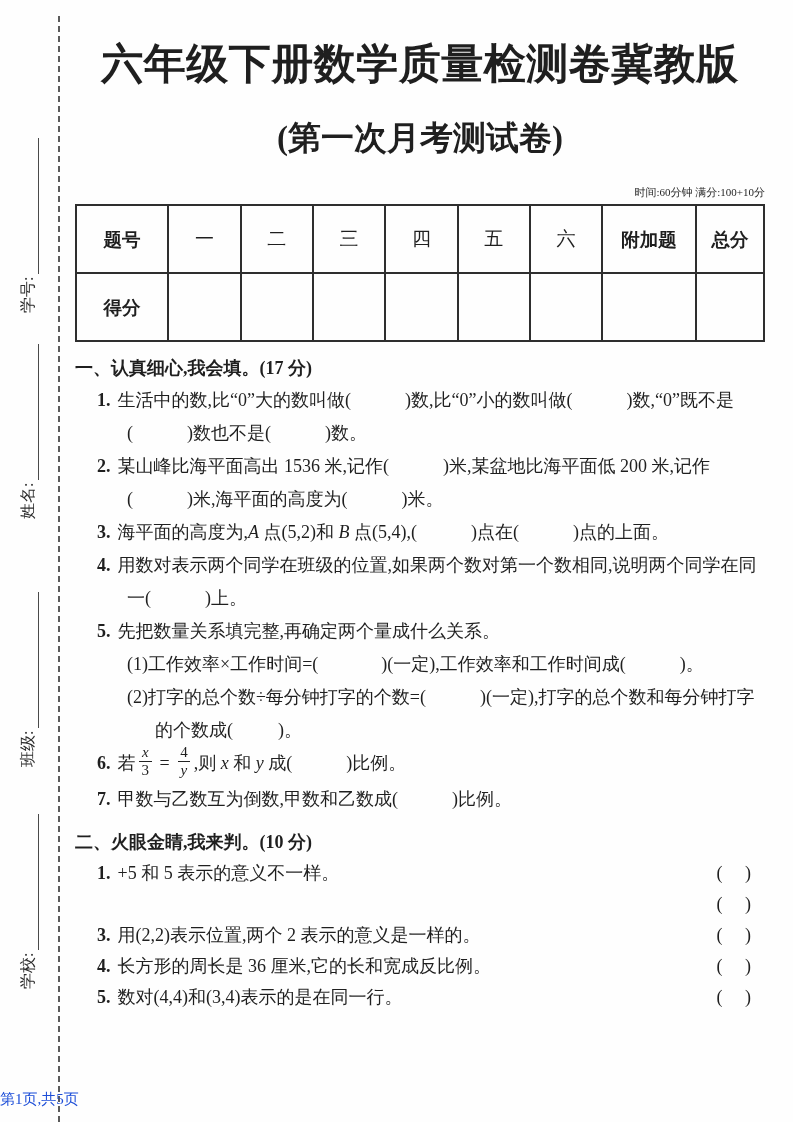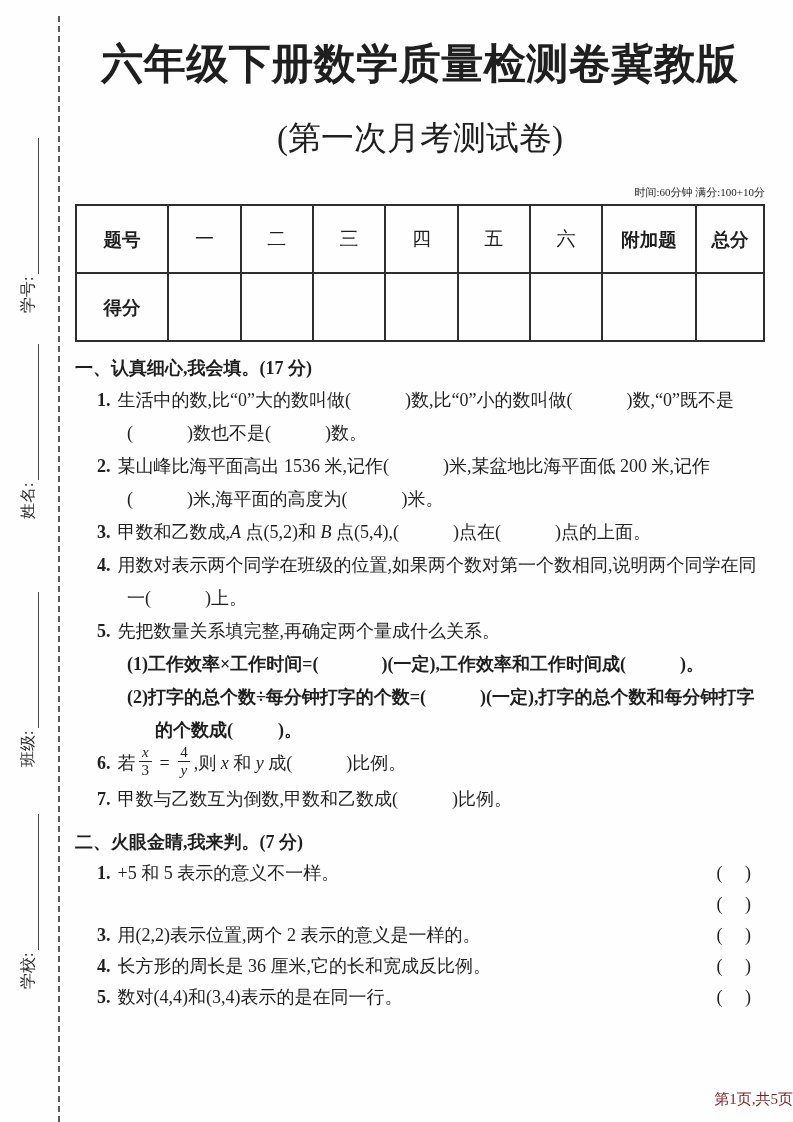--- a/index.html
+++ b/index.html
@@ -19,47 +19,47 @@
     display:flex; align-items:flex-end;
     font-size:16px; color:#2b2b2b; white-space:nowrap;
   }
   .sline {
     display:inline-block; width:136px; height:16px; margin-left:3px;
     border-bottom:1.6px solid #4a4a4a; flex:0 0 auto;
   }
   
   .content { position:absolute; left:75px; top:0; width:690px; }
   .title   { margin:36px 0 0; text-align:center; font-size:42px; font-weight:bold; letter-spacing:0.5px; }
-  .subtitle{ margin:24px 0 0; text-align:center; font-size:33px; font-weight:normal; }
+  .subtitle{ margin:24px 0 0; text-align:center; font-size:33px; font-weight:bold; }
   .meta    { margin-top:24px; text-align:right; font-size:11px; }
   table.score { margin-top:4px; width:100%; border-collapse:collapse; table-layout:fixed; }
   table.score td {
     border:2px solid #2e2e2e; height:38px; text-align:center;
     font-size:19px; padding:14px;
   }
   table.score td.hdr { font-weight:bold; font-size:18.5px; }
   .section-heading { margin:11px 0 1px; font-size:18px; font-weight:bold; line-height:30px; }
   .item { margin-left:22px; }
   .para { font-size:18px; line-height:33px; padding-left:30px; text-indent:-30px; }
-  .para.sub { padding-left:58px; text-indent:-28px;font-weight:bold; }
+  .para.sub { padding-left:58px; text-indent:-28px; }
   .qnum { font-weight:bold; margin-right:7px; }
   .judge-item { display:flex; margin-left:22px; font-size:18px; line-height:31px; }
   .jtext { padding-left:30px; text-indent:-30px; }
   .jans { margin-left:auto; padding-right:14px; white-space:nowrap; }
   .it { font-style:italic; }
   .frac {
     display:inline-flex; flex-direction:column; align-items:center;
     vertical-align:middle; font-size:15px; line-height:1.15;
     margin:0 3px; transform:translateY(-3px); text-indent:0;
   }
   .frac .fd { border-top:1.6px solid #222; padding:0 3px; }
   .frac .fn { padding:0 3px; }
   .footer {
     position:absolute; bottom:13px; left:0; right:0;
-    text-align:right; font-size:15px; color:#7f1d1d;
+    text-align:left; font-size:15px; color:#1d4ed8;
   }
 </style>
 </head>
 <body>
 
 <div class="page">
 
   <div class="divider"></div>
 
   <div class="sfield" style="top:194px">
@@ -124,21 +124,21 @@
 
     <div id="sections">
         <div class="section-heading">一、认真细心,我会填。(17 分)</div>
         <div class="item">
           <div class="para"><span class="qnum">1.</span><span>生活中的数,比“0”大的数叫做(&nbsp;&nbsp;&nbsp;&nbsp;&nbsp;&nbsp;&nbsp;&nbsp;&nbsp;&nbsp;&nbsp;&nbsp;)数,比“0”小的数叫做(&nbsp;&nbsp;&nbsp;&nbsp;&nbsp;&nbsp;&nbsp;&nbsp;&nbsp;&nbsp;&nbsp;&nbsp;)数,“0”既不是(&nbsp;&nbsp;&nbsp;&nbsp;&nbsp;&nbsp;&nbsp;&nbsp;&nbsp;&nbsp;&nbsp;&nbsp;)数也不是(&nbsp;&nbsp;&nbsp;&nbsp;&nbsp;&nbsp;&nbsp;&nbsp;&nbsp;&nbsp;&nbsp;&nbsp;)数。</span></div>
         </div>
         <div class="item">
           <div class="para"><span class="qnum">2.</span><span>某山峰比海平面高出 1536 米,记作(&nbsp;&nbsp;&nbsp;&nbsp;&nbsp;&nbsp;&nbsp;&nbsp;&nbsp;&nbsp;&nbsp;&nbsp;)米,某盆地比海平面低 200 米,记作(&nbsp;&nbsp;&nbsp;&nbsp;&nbsp;&nbsp;&nbsp;&nbsp;&nbsp;&nbsp;&nbsp;&nbsp;)米,海平面的高度为(&nbsp;&nbsp;&nbsp;&nbsp;&nbsp;&nbsp;&nbsp;&nbsp;&nbsp;&nbsp;&nbsp;&nbsp;)米。</span></div>
         </div>
         <div class="item">
-          <div class="para"><span class="qnum">3.</span><span>甲数和乙数成,</span><span class="it">A</span><span> 点(5,2)和 </span><span class="it">B</span><span> 点(5,4),(&nbsp;&nbsp;&nbsp;&nbsp;&nbsp;&nbsp;&nbsp;&nbsp;&nbsp;&nbsp;&nbsp;&nbsp;)点在(&nbsp;&nbsp;&nbsp;&nbsp;&nbsp;&nbsp;&nbsp;&nbsp;&nbsp;&nbsp;&nbsp;&nbsp;)点的上面。</span></div>
+          <div class="para"><span class="qnum">3.</span><span>海平面的高度为,</span><span class="it">A</span><span> 点(5,2)和 </span><span class="it">B</span><span> 点(5,4),(&nbsp;&nbsp;&nbsp;&nbsp;&nbsp;&nbsp;&nbsp;&nbsp;&nbsp;&nbsp;&nbsp;&nbsp;)点在(&nbsp;&nbsp;&nbsp;&nbsp;&nbsp;&nbsp;&nbsp;&nbsp;&nbsp;&nbsp;&nbsp;&nbsp;)点的上面。</span></div>
         </div>
         <div class="item">
           <div class="para"><span class="qnum">4.</span><span>用数对表示两个同学在班级的位置,如果两个数对第一个数相同,说明两个同学在同一(&nbsp;&nbsp;&nbsp;&nbsp;&nbsp;&nbsp;&nbsp;&nbsp;&nbsp;&nbsp;&nbsp;&nbsp;)上。</span></div>
         </div>
         <div class="item">
           <div class="para"><span class="qnum">5.</span><span>先把数量关系填完整,再确定两个量成什么关系。</span></div>
           <div class="para sub"><span>(1)工作效率×工作时间=(&nbsp;&nbsp;&nbsp;&nbsp;&nbsp;&nbsp;&nbsp;&nbsp;&nbsp;&nbsp;&nbsp;&nbsp;&nbsp;&nbsp;)(一定),工作效率和工作时间成(&nbsp;&nbsp;&nbsp;&nbsp;&nbsp;&nbsp;&nbsp;&nbsp;&nbsp;&nbsp;&nbsp;&nbsp;)。</span></div>
           <div class="para sub"><span>(2)打字的总个数÷每分钟打字的个数=(&nbsp;&nbsp;&nbsp;&nbsp;&nbsp;&nbsp;&nbsp;&nbsp;&nbsp;&nbsp;&nbsp;&nbsp;)(一定),打字的总个数和每分钟打字的个数成(&nbsp;&nbsp;&nbsp;&nbsp;&nbsp;&nbsp;&nbsp;&nbsp;&nbsp;&nbsp;)。</span></div>
         </div>
         <div class="item">
@@ -146,21 +146,21 @@
               <span class="fn it">x</span>
               <span class="fd">3</span>
             </span><span> = </span><span class="frac">
               <span class="fn">4</span>
               <span class="fd it">y</span>
             </span><span>,则 </span><span class="it">x</span><span> 和 </span><span class="it">y</span><span> 成(&nbsp;&nbsp;&nbsp;&nbsp;&nbsp;&nbsp;&nbsp;&nbsp;&nbsp;&nbsp;&nbsp;&nbsp;)比例。</span></div>
         </div>
         <div class="item">
           <div class="para"><span class="qnum">7.</span><span>甲数与乙数互为倒数,甲数和乙数成(&nbsp;&nbsp;&nbsp;&nbsp;&nbsp;&nbsp;&nbsp;&nbsp;&nbsp;&nbsp;&nbsp;&nbsp;)比例。</span></div>
         </div>
-        <div class="section-heading">二、火眼金睛,我来判。(7 分)</div>
+        <div class="section-heading">二、火眼金睛,我来判。(10 分)</div>
         <div class="judge-item">
           <span class="jtext"><span class="qnum">1.</span><span>+5 和 5 表示的意义不一样。</span></span>
           <span class="jans">(&nbsp;&nbsp;&nbsp;&nbsp;&nbsp;)</span>
         </div>
         <div class="judge-item">
           <span class="jans">(&nbsp;&nbsp;&nbsp;&nbsp;&nbsp;)</span>
         </div>
         <div class="judge-item">
           <span class="jtext"><span class="qnum">3.</span><span>用(2,2)表示位置,两个 2 表示的意义是一样的。</span></span>
           <span class="jans">(&nbsp;&nbsp;&nbsp;&nbsp;&nbsp;)</span>

